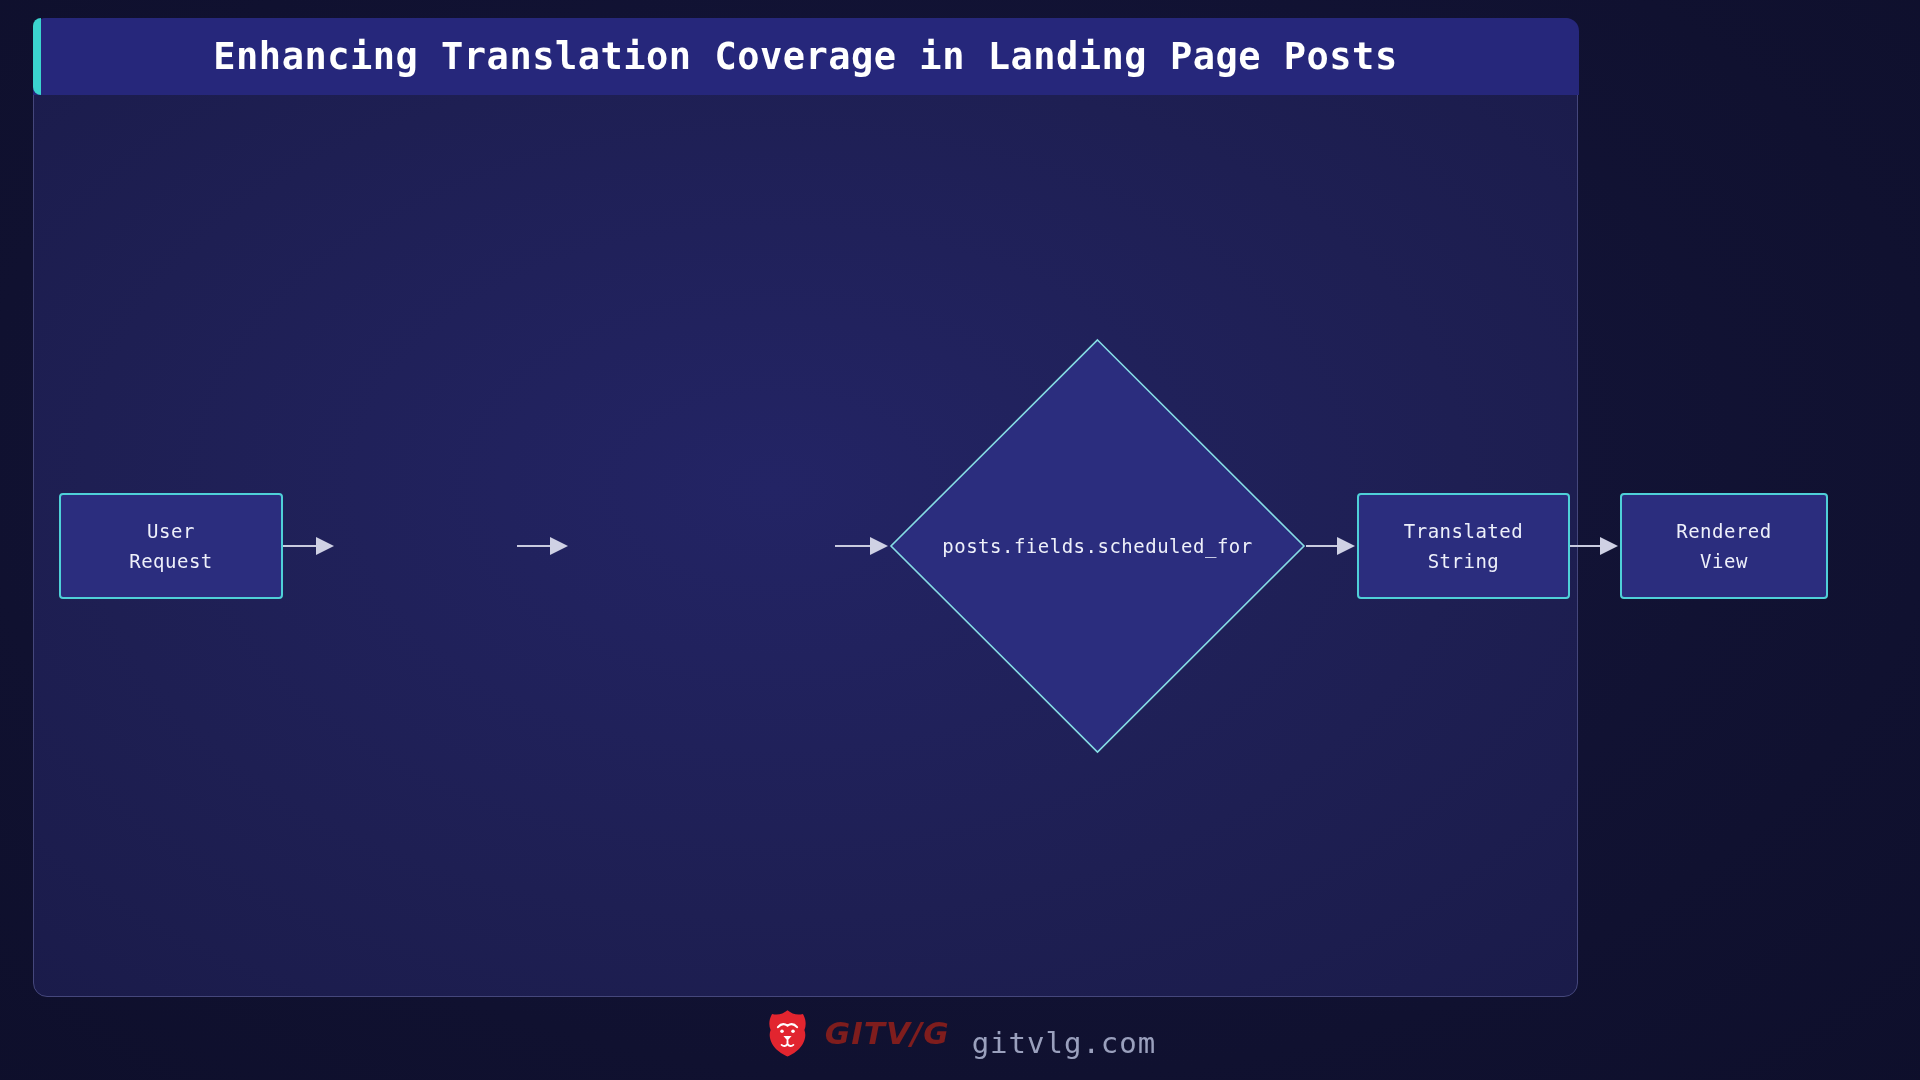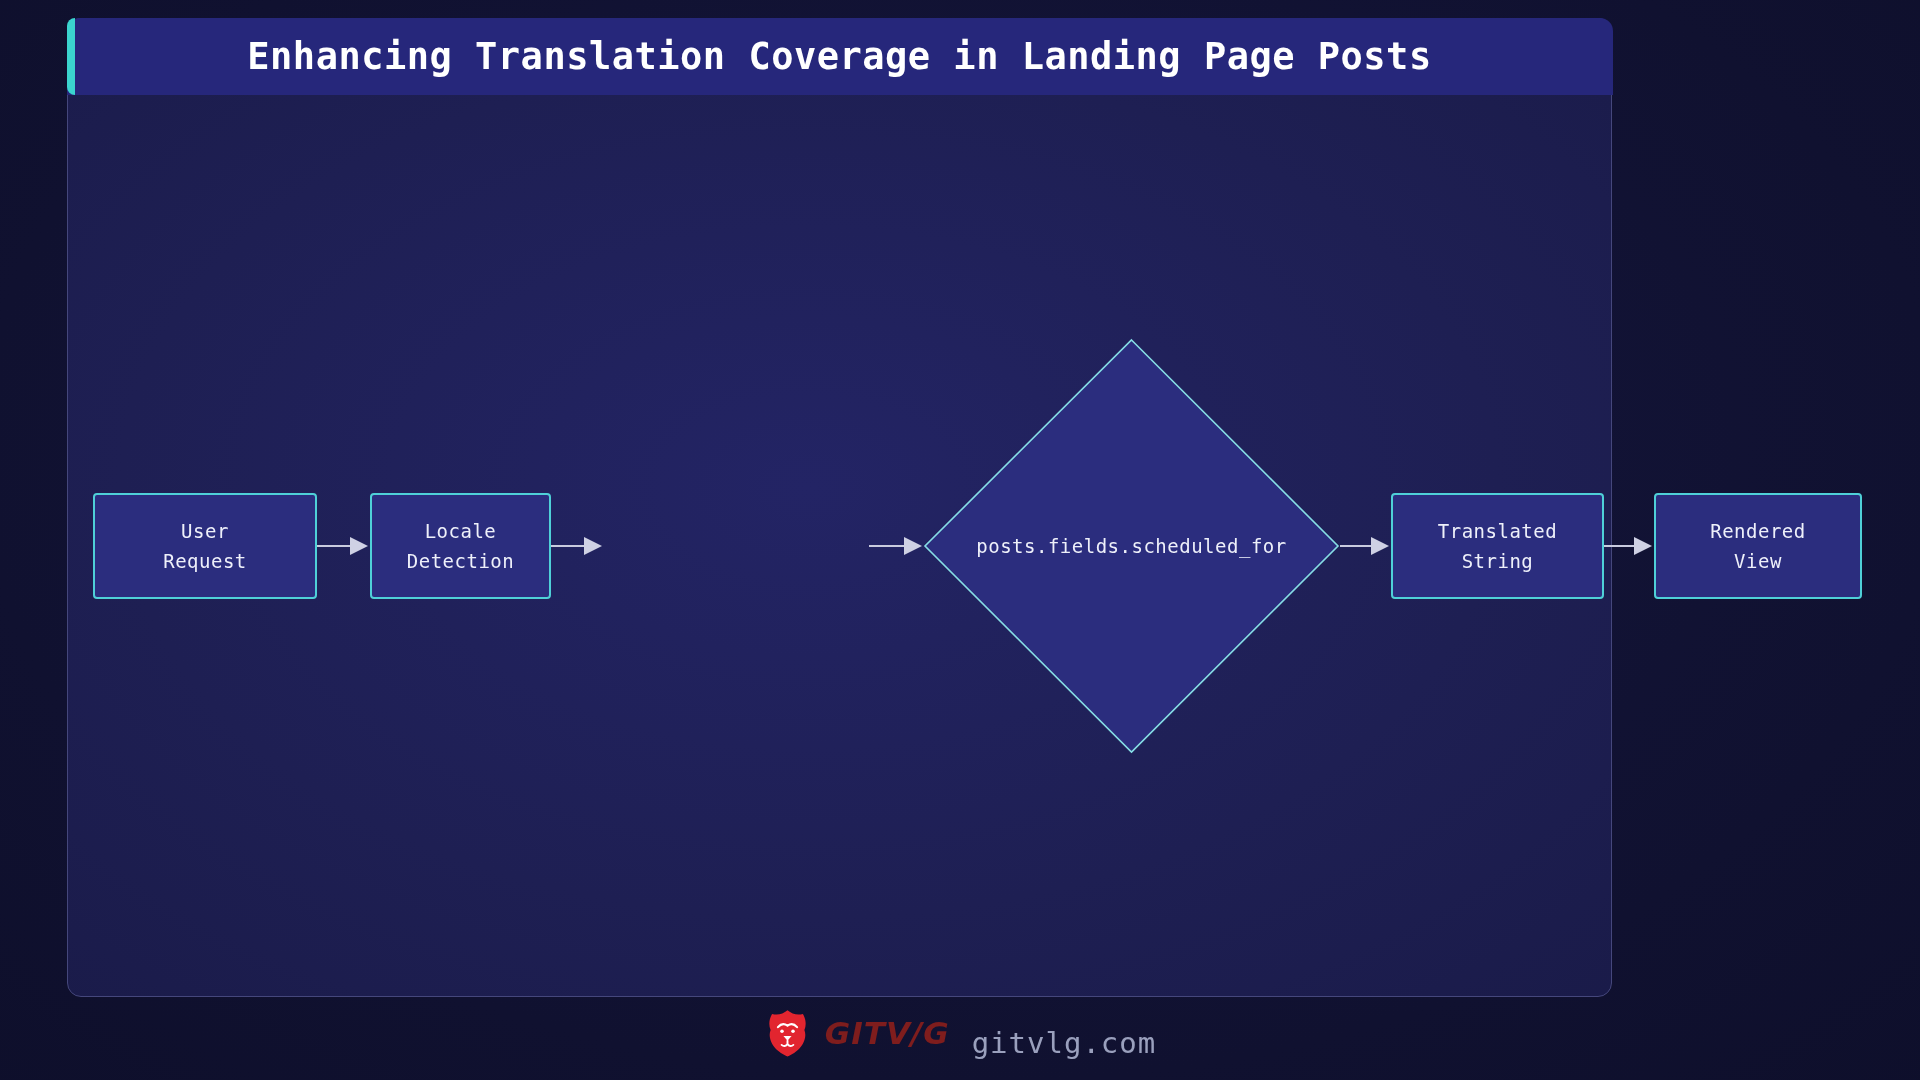--- a/index.html
+++ b/index.html
@@ -9,21 +9,20 @@
     font-family: "DejaVu Sans Mono", "Liberation Mono", monospace;
   }
   .stage { position: relative; width: 1920px; height: 1080px; }
 
   
   .panel {
     position: absolute; left: 33px; top: 18px; width: 1545px; height: 979px;
     border: 1.5px solid #45477c; border-radius: 14px;
     background: radial-gradient(1250px 780px at 48% 48%, #232465 0%, #1e1f53 55%, #191a47 100%);
     box-sizing: border-box;
-    margin-left: 34px;
   }
 
   
   .titlebar {
     position: absolute; left: -1.5px; top: -1.5px; right: -1.5px; height: 77px;
     background: #26277b; border-radius: 13px 13px 0 0;
     display: flex; align-items: center; justify-content: center;
   }
   .accent {
     position: absolute; left: 0; top: 0; bottom: 0; width: 8px;
@@ -91,24 +90,20 @@
           <line x1="1272" y1="527" x2="1318" y2="527" marker-end="url(#arrow)"></line>
           <line x1="1536" y1="527" x2="1581" y2="527" marker-end="url(#arrow)"></line>
         </g>
       </svg>
 
       <div class="node" style="left:25px; top:474px; width:224px; height:106px;">
         <div class="node-label">User
 Request</div>
       </div>
 
-      <div class="node" style="left:302px; top:474px; width:181px; height:106px;">
-        <div class="node-label">Locale
-Detection</div>
-      </div>
 
 
       <div class="diamond" style="left:855px; top:319px; width:417px; height:416px;">
         <svg width="417" height="416" viewBox="0 0 417 416">
           <polygon points="208.5,2 415,208 208.5,414 2,208" fill="#2b2d7e" stroke="#86dde5" stroke-width="1.6"></polygon>
         </svg>
         <div class="node-label">posts.fields.scheduled_for</div>
       </div>
 
       <div class="node" style="left:1586px; top:474px; width:208px; height:106px;">

